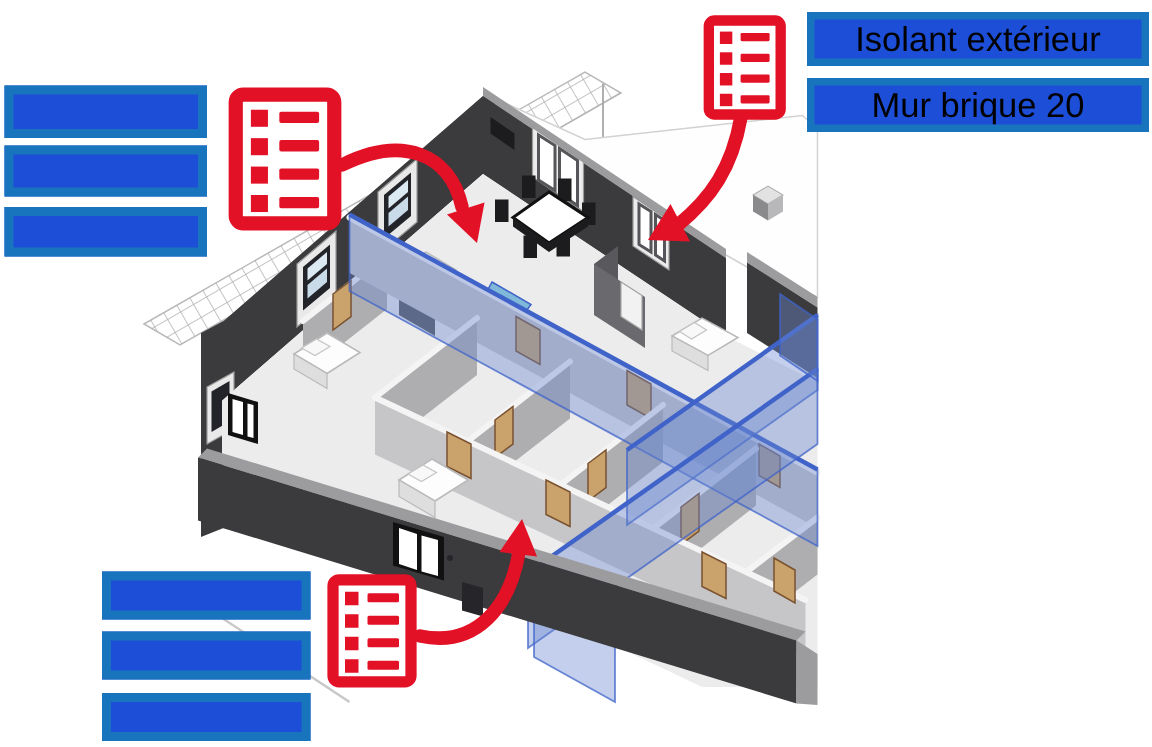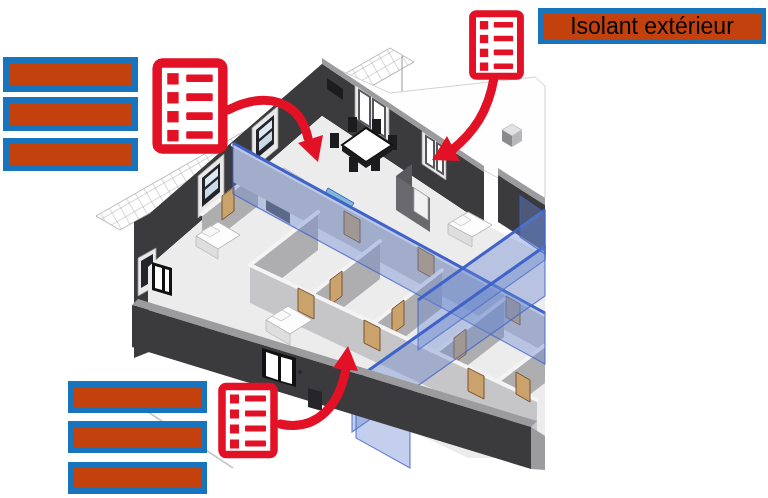--- a/index.html
+++ b/index.html
@@ -1,21 +1,21 @@
 <!DOCTYPE html>
 <html style="--box-border-blue: #1874BC; --annotation-red: #E31126; --exterior-wall-dark: #3B3B3D; --interior-wall-gray: #C6C6C8; --highlight-wall-blue: #5F7FD0; --door-tan: #C9A36B; --floor-light: #ECECEC;"><head>
 <meta charset="utf-8">
 <style>
   html,body{margin:0;padding:0;background:#ffffff;}
   body{width:768px;height:498px;position:relative;overflow:hidden;
        font-family:"Liberation Sans", sans-serif;}
   .stage{position:absolute;left:0;top:0;width:768px;height:498px;}
   svg{position:absolute;left:0;top:0;}
   
-  .bluebox{position:absolute;background:#c2410c;border:5px solid var(--box-border-blue,#1874BC);
+  .bluebox{position:absolute;background:#1d4ed8;border:5px solid var(--box-border-blue,#1874BC);
            box-sizing:border-box;display:flex;align-items:center;justify-content:center;}
   .label-text{font-size:23px;color:#000;white-space:nowrap;line-height:1;}
   
   .wall-dark{fill:var(--exterior-wall-dark,#3B3B3D);}
   .wall-cut{fill:#9C9C9E;}
   .wall-int{fill:var(--interior-wall-gray,#C6C6C8);}
   .wall-int2{fill:#AEAEB0;}
   .wall-top{stroke:#F4F4F4;stroke-width:4;fill:none;stroke-linecap:round;}
   .floor{fill:var(--floor-light,#ECECEC);}
   .door{fill:var(--door-tan,#C9A36B);stroke:#7A5230;stroke-width:1;}
@@ -241,20 +241,23 @@
   </g>
 
   <use href="#listicon" x="152" y="58" width="76" height="96"></use>
   <use href="#listicon" x="468" y="10" width="57" height="70"></use>
   <use href="#listicon" x="218" y="382" width="60" height="77"></use>
 </svg>
 
 <div class="bluebox" style="left:538px;top:8px;width:228px;height:36px;">
   <span class="label-text">Isolant extérieur</span>
 </div>
+<div class="bluebox" style="left:538px;top:52px;width:228px;height:36px;">
+  <span class="label-text">Mur brique 20</span>
+</div>
 
 <div class="bluebox" style="left:3px;top:57px;width:135px;height:35px;border-width:6px;"></div>
 <div class="bluebox" style="left:3px;top:97px;width:135px;height:34px;border-width:6px;"></div>
 <div class="bluebox" style="left:3px;top:138px;width:135px;height:33px;border-width:6px;"></div>
 
 <div class="bluebox" style="left:68px;top:381px;width:139px;height:32px;border-width:6px;"></div>
 <div class="bluebox" style="left:68px;top:421px;width:139px;height:32px;border-width:6px;"></div>
 <div class="bluebox" style="left:68px;top:462px;width:139px;height:32px;border-width:6px;"></div>
 
 </div>

